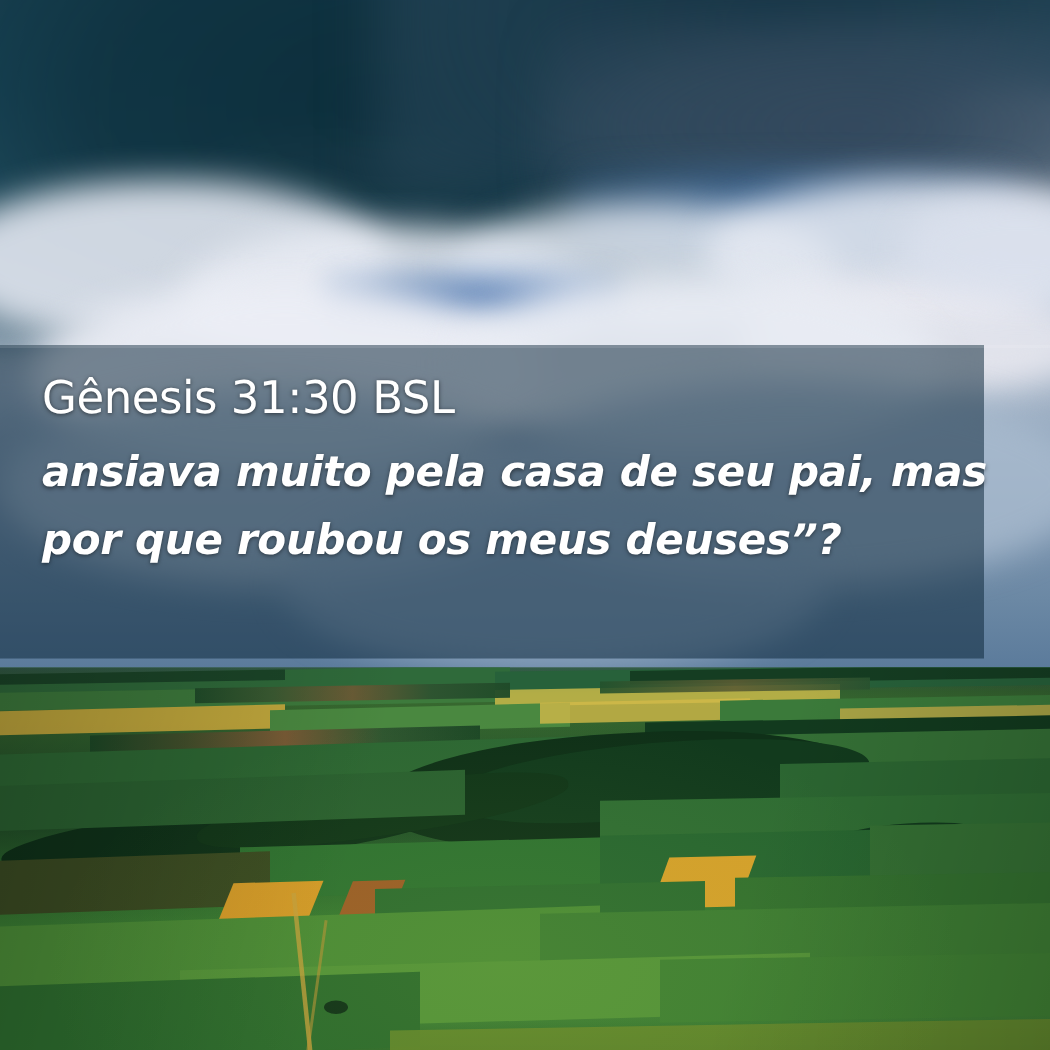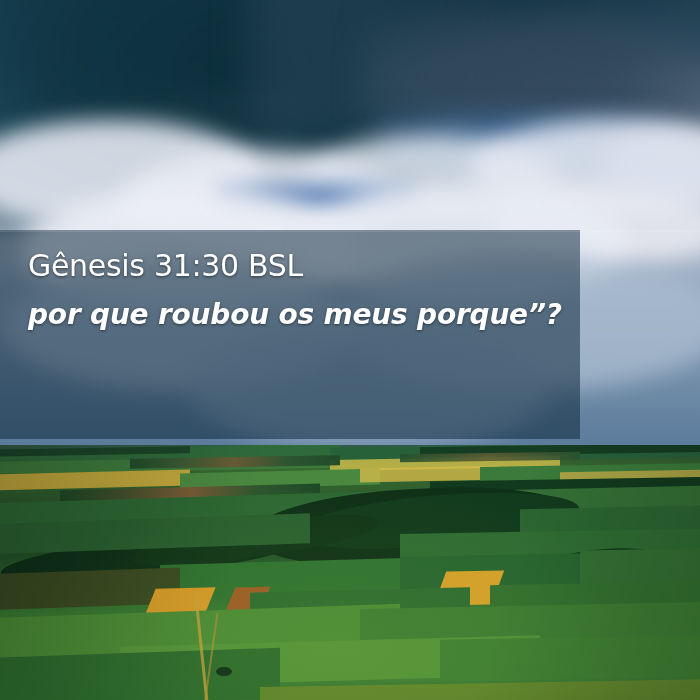--- a/index.html
+++ b/index.html
@@ -151,21 +151,21 @@
     left: 0; top: 0;
     width: 700px; height: 16px;
     background: linear-gradient(to bottom, rgba(52,92,74,0.95), rgba(46,88,60,0));
   }
 
   
   .overlay {
     position: absolute;
     left: 0;
     top: 230px;
-    width: 580px;
+    width: 656px;
     height: 209px;
     background: rgba(10,36,56,0.52);
     box-sizing: border-box;
     padding: 18px 24px 0 28px;
   }
   .overlay-top-edge {
     position: absolute;
     left: 0; top: 0; width: 700px; height: 2px;
     background: rgba(255,255,255,0.10);
   }
@@ -283,17 +283,18 @@
     <div class="fd" style="left:0;top:0;width:700px;height:255px;background:linear-gradient(105deg, rgba(0,0,0,0.22) 0%, rgba(0,0,0,0) 35%, rgba(0,0,0,0) 70%, rgba(0,0,0,0.18) 100%);"></div>
     <div class="fd" style="left:0;top:0;width:700px;height:255px;background:radial-gradient(ellipse at 48% 78%, rgba(150,190,70,0.12) 0%, rgba(0,0,0,0) 60%);"></div>
   </div>
 
   <div class="overlay">
     <div class="overlay-top-edge"></div>
 
     <h1 class="verse-ref">Gênesis 31:30 BSL</h1>
 
     <div class="verse-body">
-      <span class="ln">por que roubou os meus porque”?</span>
+      <span class="ln">ansiava muito pela casa de seu pai, mas</span>
+      <span class="ln">por que roubou os meus deuses”?</span>
     </div>
   </div>
 
 </div>
 
 </body></html>

